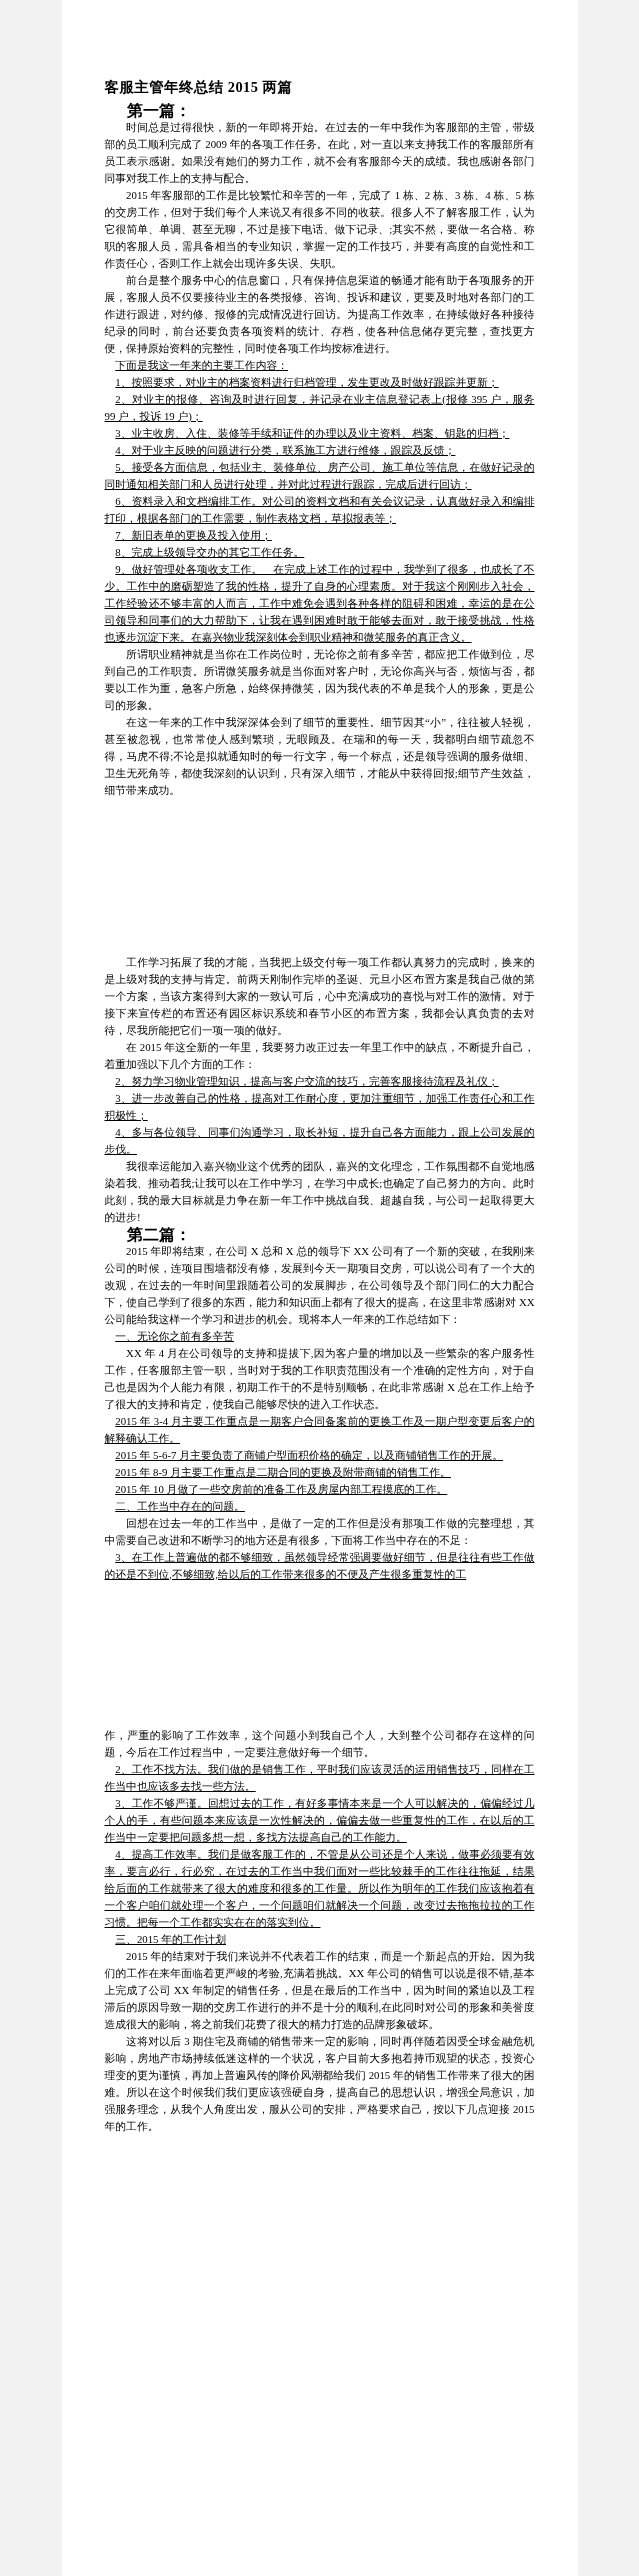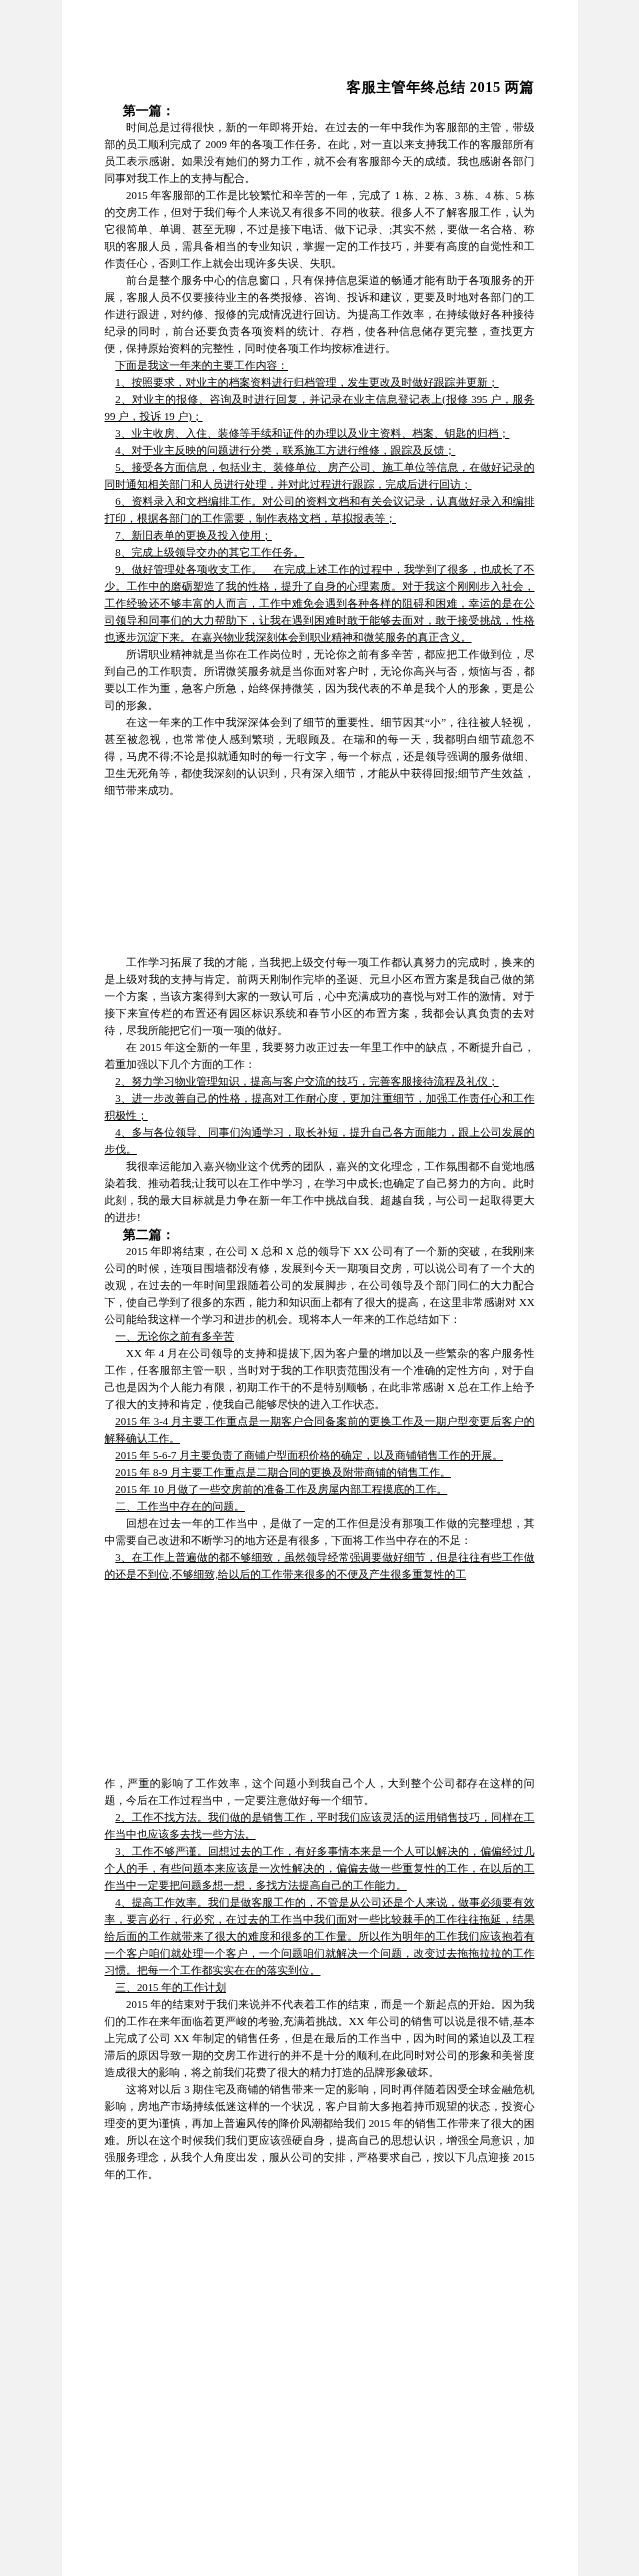--- a/index.html
+++ b/index.html
@@ -21,44 +21,43 @@
     box-sizing: content-box;
     color: #000000;
     font-size: 10.8px;
     line-height: 17px;
     text-align: justify;
     overflow: hidden;
   }
   .doc-title {
     font-size: 14.4px;
     font-weight: bold;
-    text-align: right;
+    text-align: left;
     text-indent: 0;
     margin: 0;
     padding-top: 77px;
     line-height: 21.6px;
     letter-spacing: 0.5px;
   }
   .essay-heading {
     font-weight: bold;
-    font-size: 13px;
+    font-size: 16px;
     text-indent: 1.4em;
     margin: 0;
   }
   p {
     margin: 0;
     text-indent: 2em;
   }
   p.li {
     text-indent: 1em;
     text-decoration: underline;
   }
   p.cont {
     text-indent: 0;
-    margin-top: 48px;
   }
   .page-break-gap-1 { height: 155px; }
   .page-break-gap-2 { height: 144px; }
   .title-gap { height: 3.1px; }
 </style>
 </head>
 <body>
 
 <div class="page">
 

